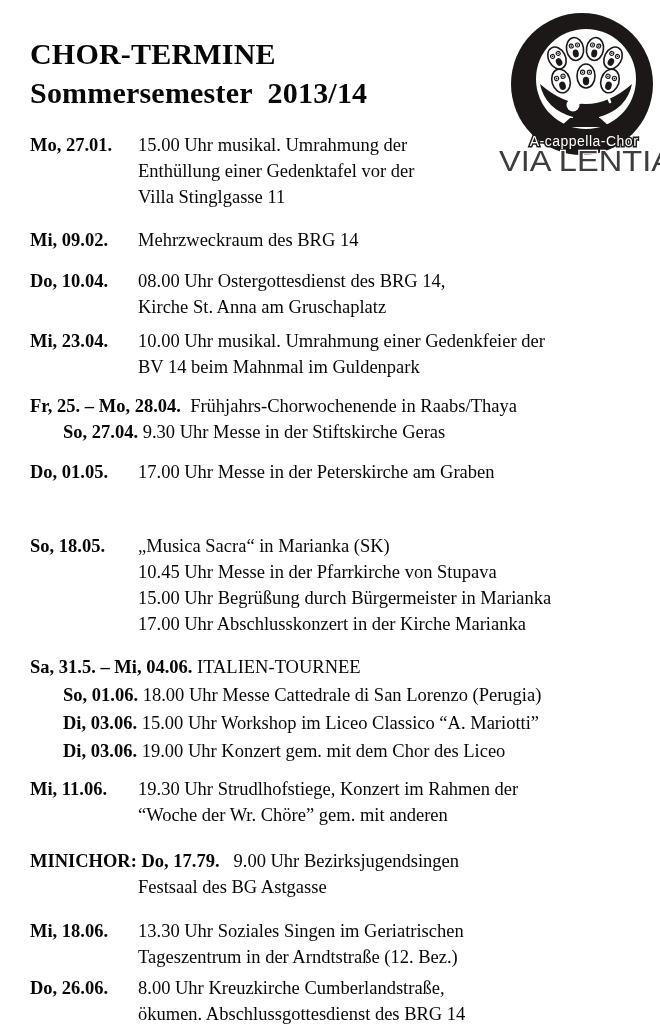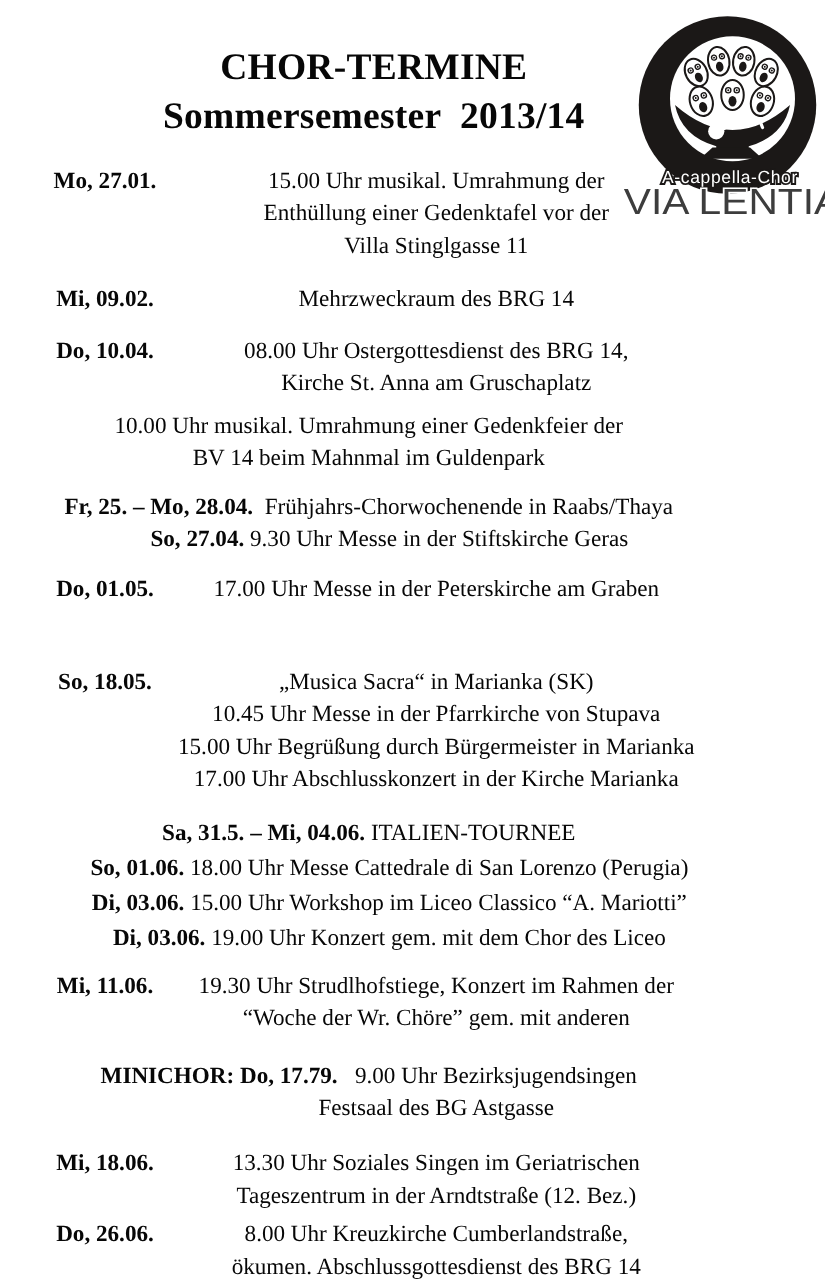--- a/index.html
+++ b/index.html
@@ -1,21 +1,21 @@
 <!DOCTYPE html>
 <html><head>
 <meta charset="utf-8">
 <style>
   html,body{margin:0;padding:0;background:#ffffff;}
   body{
     width:660px;height:1024px;overflow:hidden;
     font-family:"Liberation Serif",serif;
     color:#070707;
   }
-  .page{position:relative;width:568px;height:1024px;text-align:center;}
+  .page{position:relative;width:568px;height:1024px;}
 
   
   .title-block{padding:34px 0 0 30px;}
   .title-line{
     font-size:30px;font-weight:bold;line-height:39px;
     letter-spacing:0.2px;white-space:pre-wrap;
   }
 
   
   .logo{position:absolute;top:6px;left:496px;width:182px;height:172px;}
@@ -142,20 +142,21 @@
         </div>
       </div>
       <div class="entry cols">
         <span class="date">Do, 10.04.</span>
         <div class="desc">
           <div class="line">08.00 Uhr Ostergottesdienst des BRG 14,</div>
           <div class="line">Kirche St. Anna am Gruschaplatz</div>
         </div>
       </div>
       <div class="entry cols">
+        <span class="date">Mi, 23.04.</span>
         <div class="desc">
           <div class="line">10.00 Uhr musikal. Umrahmung einer Gedenkfeier der</div>
           <div class="line">BV 14 beim Mahnmal im Guldenpark</div>
         </div>
       </div>
       <div class="entry rows">
         <div class="line" style="padding-left: 0px;"><b>Fr, 25. – Mo, 28.04.</b><span>  Frühjahrs-Chorwochenende in Raabs/Thaya</span></div>
         <div class="line" style="padding-left: 33px; font-family: Liberation Serif, serif;"><b>So, 27.04.</b><span> 9.30 Uhr Messe in der Stiftskirche Geras</span></div>
       </div>
       <div class="entry cols">

